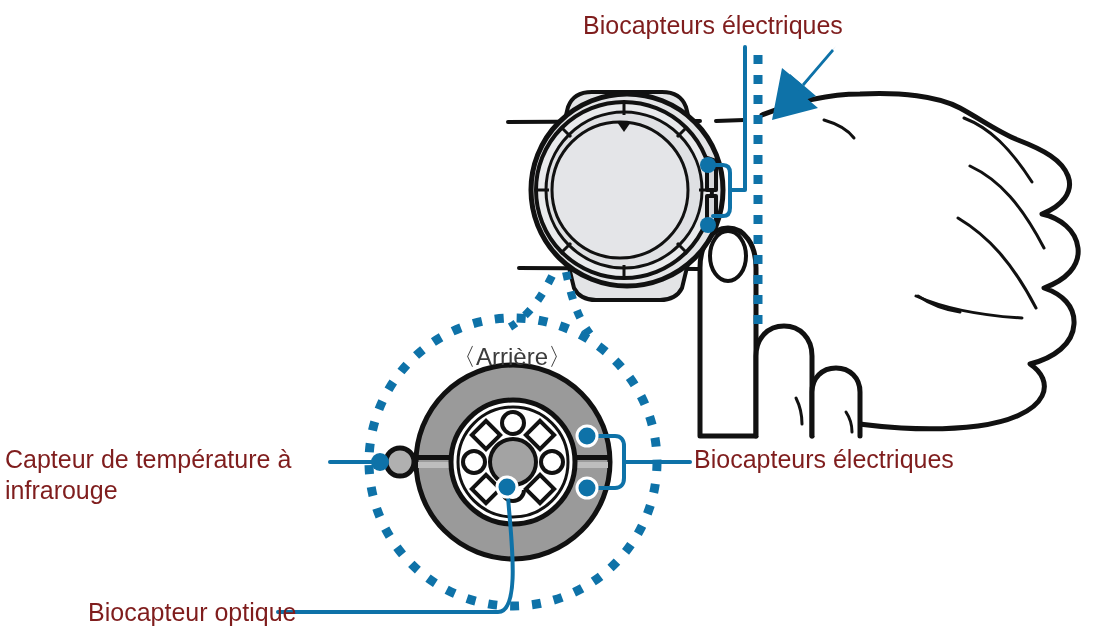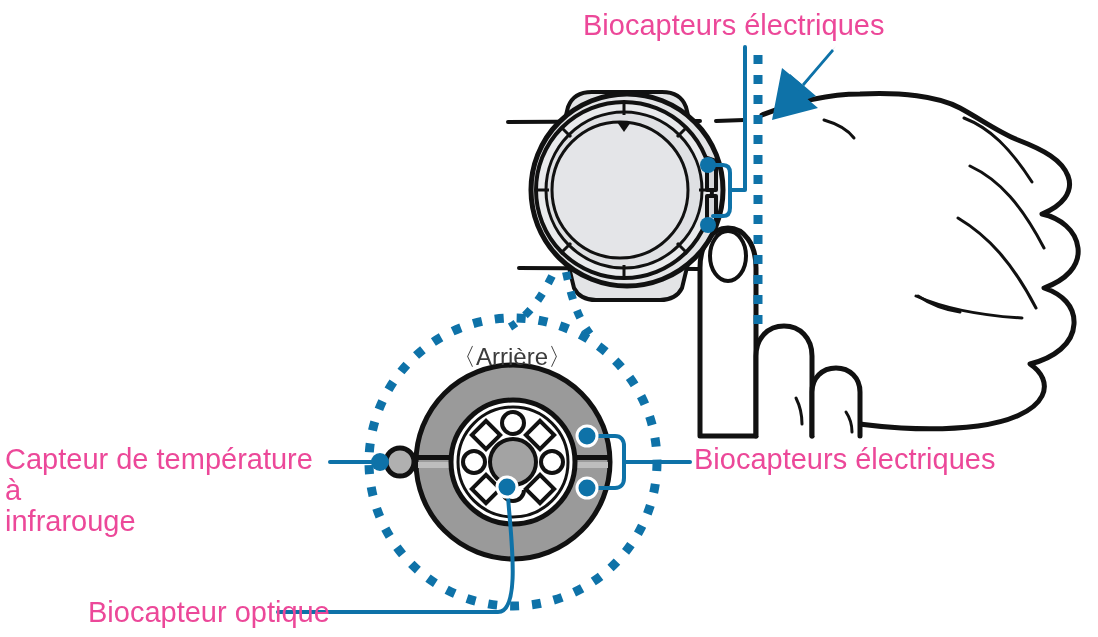--- a/index.html
+++ b/index.html
@@ -1,20 +1,20 @@
 <!DOCTYPE html>
 <html><head>
 <meta charset="utf-8">
 <style>
   html,body{margin:0;padding:0;background:#ffffff;}
   body{width:1098px;height:637px;position:relative;overflow:hidden;
        font-family:"Liberation Sans","DejaVu Sans",sans-serif;}
   #stage{position:absolute;left:0;top:0;width:1098px;height:637px;}
   svg.layer{position:absolute;left:0;top:0;width:1098px;height:637px;}
-  .lbl{position:absolute;color:#ec4899;font-size:29px;line-height:31px;
+  .lbl{position:absolute;color:#7f1d1d;font-size:25px;line-height:31px;
        white-space:pre;font-family:"Liberation Sans","DejaVu Sans",sans-serif;}
   .lbl-top{left:583px;top:10px;}
   .lbl-left{left:5px;top:444px;width:320px;white-space:pre-line;}
   .lbl-right{left:694px;top:444px;}
   .lbl-bottom{left:88px;top:597px;}
   .lbl-back{left:452px;top:341px;font-size:24px;color:#3c3c3c;}
 </style>
 </head>
 <body>
 

